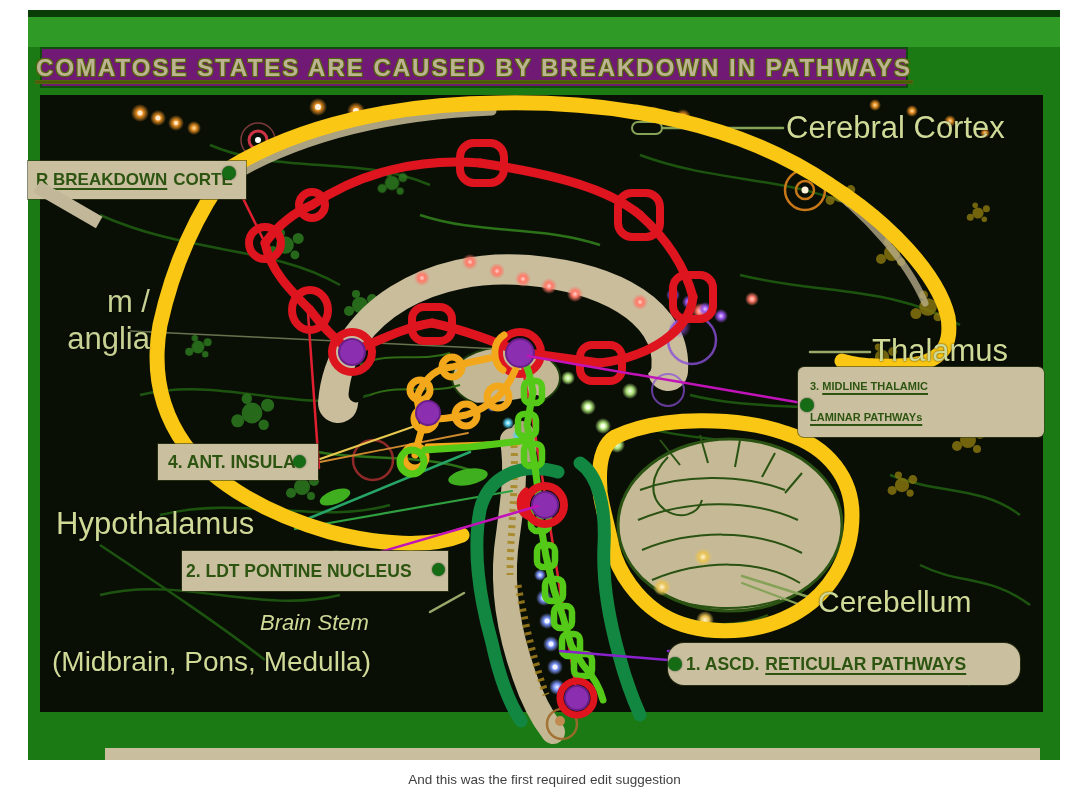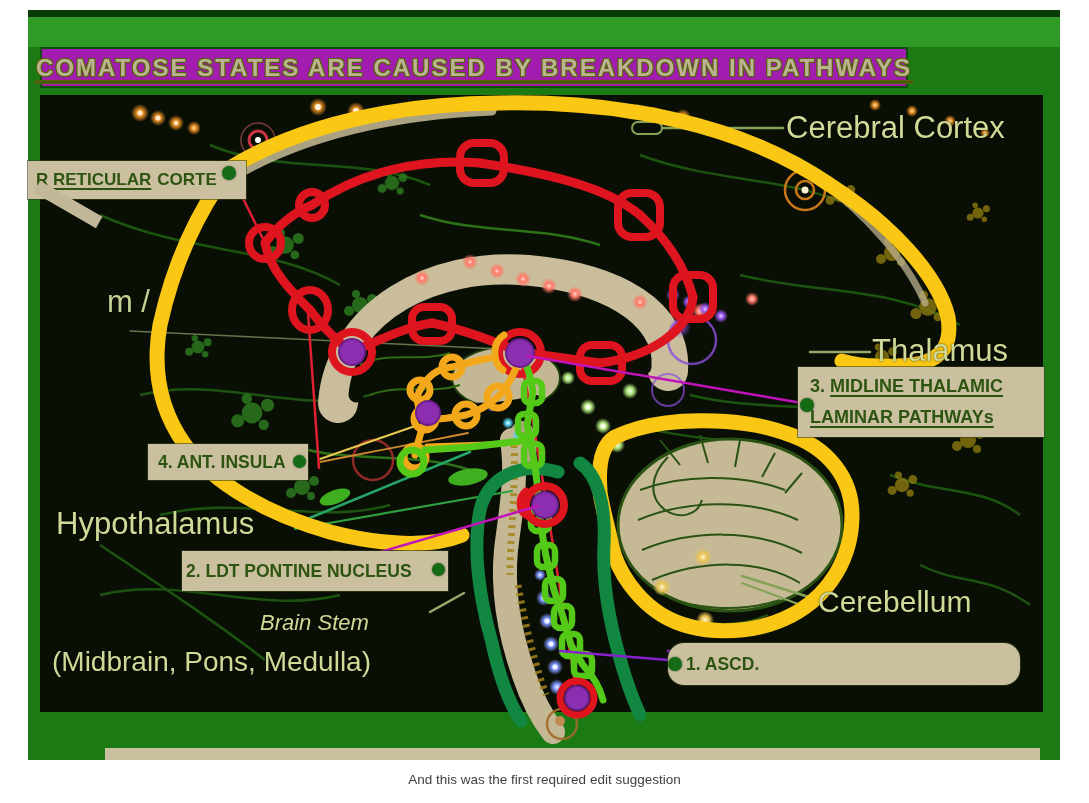--- a/index.html
+++ b/index.html
@@ -3,21 +3,21 @@
 <meta charset="utf-8">
 <style>
   html,body{margin:0;padding:0;background:#ffffff;}
   #stage{position:relative;width:1089px;height:803px;background:#ffffff;overflow:hidden;
          font-family:"Liberation Sans",sans-serif;}
   .abs{position:absolute;}
   
   #frame{left:28px;top:10px;width:1032px;height:750px;background:#1c7a15;}
   #frame .strip-dark{left:0;top:0;width:100%;height:7px;background:#0a3c08;}
   #frame .strip-bright{left:0;top:7px;width:100%;height:30px;background:#2f9a26;}
-  #title-banner{left:40px;top:47px;width:868px;height:41px;background:#a21caf;
+  #title-banner{left:40px;top:47px;width:868px;height:41px;background:#701a75;
       border:2px solid #0e4d0b;box-sizing:border-box;display:flex;align-items:center;justify-content:center;}
   .title-text{font-weight:800;font-size:24px;letter-spacing:2px;color:#bdb392;white-space:nowrap;
       text-shadow:-1px -1px 0 #55650c,1px -1px 0 #55650c,-1px 1px 0 #55650c,1px 1px 0 #55650c,0 0 2px #55650c;
       text-decoration:underline;text-decoration-color:#4a5c0a;text-decoration-thickness:2px;text-underline-offset:5px;}
   #bottom-strip{left:105px;top:748px;width:935px;height:12px;background:#c9bf9e;}
   
   .lbl{position:absolute;color:#d0da97;white-space:nowrap;text-shadow:0 0 2px rgba(0,0,0,.8);}
   
   .banner{position:absolute;background:#cabf9f;display:flex;align-items:center;
       font-weight:bold;color:#2d5511;white-space:nowrap;box-shadow:0 0 0 1px rgba(55,65,30,.6);}
@@ -344,55 +344,57 @@
 
   <div id="title-banner" class="abs">
     <span class="title-text">COMATOSE STATES ARE CAUSED BY BREAKDOWN IN PATHWAYS</span>
   </div>
 
   <div id="bottom-strip" class="abs"></div>
 
   <div class="lbl" style="left:786px;top:110px;font-size:31px;">Cerebral Cortex</div>
   <div class="lbl" style="left:28px;top:283px;width:122px;text-align:right;font-size:31px;line-height:37px;color:#c6d193;">
     <div>m /</div>
+    <div>anglia</div>
   </div>
   <div class="lbl" style="left:872px;top:333px;font-size:31px;">Thalamus</div>
   <div class="lbl" style="left:56px;top:506px;font-size:31px;">Hypothalamus</div>
   <div class="lbl" style="left:260px;top:610px;font-size:22px;font-style:italic;">Brain Stem</div>
   <div class="lbl" style="left:52px;top:646px;font-size:28px;">(Midbrain, Pons, Medulla)</div>
   <div class="lbl" style="left:818px;top:585px;font-size:30px;">Cerebellum</div>
 
   <div class="banner" style="left:28px;top:161px;width:210px;height:38px;font-size:17px;padding-left:8px;">
-    <span class="u">R RETICULAR</span>
+    <span class="u">R BREAKDOWN</span>
     <span style="margin-left:6px;">CORTE</span>
   </div>
   <div class="fold" style="left:32px;top:198px;width:72px;height:13px;"></div>
   <div class="gdot" style="left:222px;top:166px;width:14px;height:14px;"></div>
 
-  <div class="banner" style="left:798px;top:367px;width:234px;height:70px;font-size:18px;padding-left:12px;">
+  <div class="banner" style="left:798px;top:367px;width:234px;height:70px;font-size:11px;padding-left:12px;border-radius:6px;">
     <div style="line-height:31px;">
       <div>
         <span>3.</span>
         <span class="u">MIDLINE THALAMIC</span>
       </div>
       <div><span class="u">LAMINAR PATHWAYs</span></div>
     </div>
   </div>
   <div class="gdot" style="left:800px;top:398px;width:14px;height:14px;"></div>
 
-  <div class="banner" style="left:148px;top:444px;width:150px;height:36px;font-size:17.5px;padding-left:10px;">
+  <div class="banner" style="left:158px;top:444px;width:150px;height:36px;font-size:17.5px;padding-left:10px;">
     <span>4. ANT. INSULA</span>
   </div>
   <div class="gdot" style="left:293px;top:455px;width:13px;height:13px;"></div>
 
   <div class="banner" style="left:182px;top:551px;width:262px;height:40px;font-size:17.5px;padding-left:4px;">
     <span>2. LDT PONTINE NUCLEUS</span>
   </div>
   <div class="gdot" style="left:432px;top:563px;width:13px;height:13px;"></div>
 
   <div class="banner" style="left:668px;top:643px;width:334px;height:42px;font-size:17.5px;padding-left:18px;border-radius:16px;">
     <span>1. ASCD.</span>
+    <span class="u" style="margin-left:6px;">RETICULAR PATHWAYS</span>
   </div>
   <div class="gdot" style="left:668px;top:657px;width:14px;height:14px;"></div>
 
   <div id="caption" class="abs">And this was the first required edit suggestion</div>
 
 </div>
 
 </body></html>

